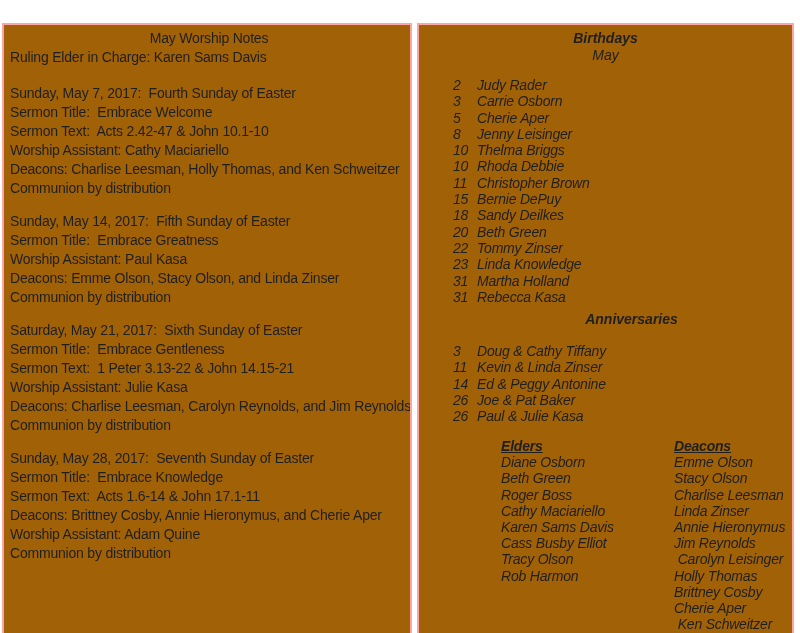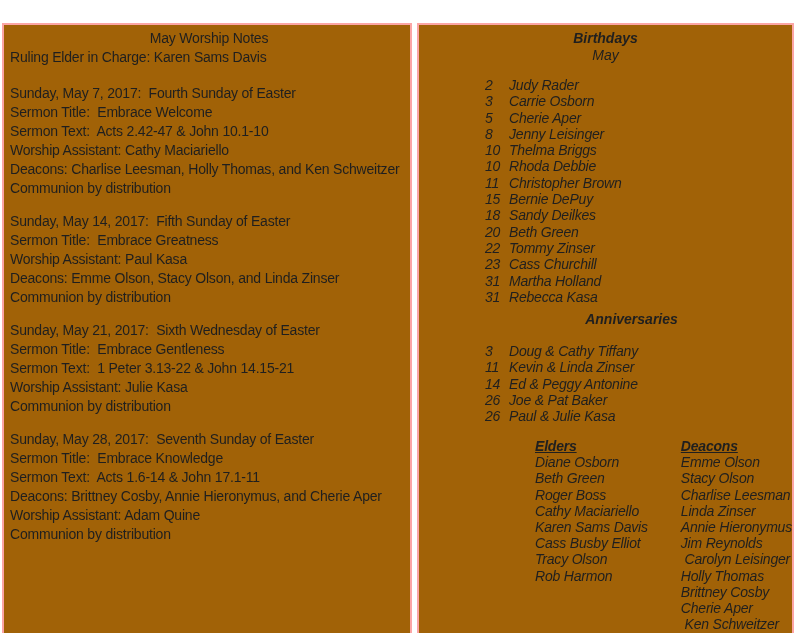--- a/index.html
+++ b/index.html
@@ -22,28 +22,28 @@
     white-space: pre;
   }
   .panel-title { text-align: center; }
   .header-block { margin-bottom: 17px; }
   .service { margin-bottom: 14px; }
 
   
   .r-center { text-align: center; font-size: 14px; line-height: 17px; }
   .r-bold { font-weight: bold; }
   .row {
-    padding-left: 66px; font-size: 14px; line-height: 16.3px;
+    padding-left: 34px; font-size: 14px; line-height: 16.3px;
     letter-spacing: -0.2px; white-space: pre;
   }
   .num { display: inline-block; width: 24px; }
   .bday-list { margin-top: 13px; }
   .anniv-title { margin-top: 6px; position: relative; left: 26px; }
   .anniv-list { margin-top: 15px; }
-  .officers { margin-top: 13px; padding-left: 116px; display: flex; }
+  .officers { margin-top: 13px; padding-left: 82px; display: flex; }
   .col { font-size: 14px; letter-spacing: -0.2px; }
   .col-elders { width: 173px; }
   .col-header {
     font-weight: bold; text-decoration: underline; line-height: 16.5px;
     white-space: pre;
   }
   .col .name { line-height: 16.2px; white-space: pre; }
 </style>
 </head>
 <body>
@@ -65,24 +65,25 @@
 
   <div class="service">
     <div class="wline">Sunday, May 14, 2017:  Fifth Sunday of Easter</div>
     <div class="wline">Sermon Title:  Embrace Greatness</div>
     <div class="wline">Worship Assistant: Paul Kasa</div>
     <div class="wline">Deacons: Emme Olson, Stacy Olson, and Linda Zinser</div>
     <div class="wline">Communion by distribution</div>
   </div>
 
   <div class="service">
-    <div class="wline">Sunday, May 21, 2017:  Sixth Wednesday of Easter</div>
+    <div class="wline">Saturday, May 21, 2017:  Sixth Sunday of Easter</div>
     <div class="wline">Sermon Title:  Embrace Gentleness</div>
     <div class="wline">Sermon Text:  1 Peter 3.13-22 &amp; John 14.15-21</div>
     <div class="wline">Worship Assistant: Julie Kasa</div>
+    <div class="wline">Deacons: Charlise Leesman, Carolyn Reynolds, and Jim Reynolds</div>
     <div class="wline">Communion by distribution</div>
   </div>
 
   <div class="service">
     <div class="wline">Sunday, May 28, 2017:  Seventh Sunday of Easter</div>
     <div class="wline">Sermon Title:  Embrace Knowledge</div>
     <div class="wline">Sermon Text:  Acts 1.6-14 &amp; John 17.1-11</div>
     <div class="wline">Deacons: Brittney Cosby, Annie Hieronymus, and Cherie Aper</div>
     <div class="wline">Worship Assistant: Adam Quine</div>
     <div class="wline">Communion by distribution</div>
@@ -98,21 +99,21 @@
     <div class="row"><span class="num">3</span><span>Carrie Osborn</span></div>
     <div class="row"><span class="num">5</span><span>Cherie Aper</span></div>
     <div class="row"><span class="num">8</span><span>Jenny Leisinger</span></div>
     <div class="row"><span class="num">10</span><span>Thelma Briggs</span></div>
     <div class="row"><span class="num">10</span><span>Rhoda Debbie</span></div>
     <div class="row"><span class="num">11</span><span>Christopher Brown</span></div>
     <div class="row"><span class="num">15</span><span>Bernie DePuy</span></div>
     <div class="row"><span class="num">18</span><span>Sandy Deilkes</span></div>
     <div class="row"><span class="num">20</span><span>Beth Green</span></div>
     <div class="row"><span class="num">22</span><span>Tommy Zinser</span></div>
-    <div class="row"><span class="num">23</span><span>Cass Churchill</span></div>
+    <div class="row"><span class="num">23</span><span>Linda Knowledge</span></div>
     <div class="row"><span class="num">31</span><span>Martha Holland</span></div>
     <div class="row"><span class="num">31</span><span>Rebecca Kasa</span></div>
   </div>
 
   <div class="r-center r-bold anniv-title">Anniversaries</div>
 
   <div class="anniv-list">
     <div class="row"><span class="num">3</span><span>Doug &amp; Cathy Tiffany</span></div>
     <div class="row"><span class="num">11</span><span>Kevin &amp; Linda Zinser</span></div>
     <div class="row"><span class="num">14</span><span>Ed &amp; Peggy Antonine</span></div>

